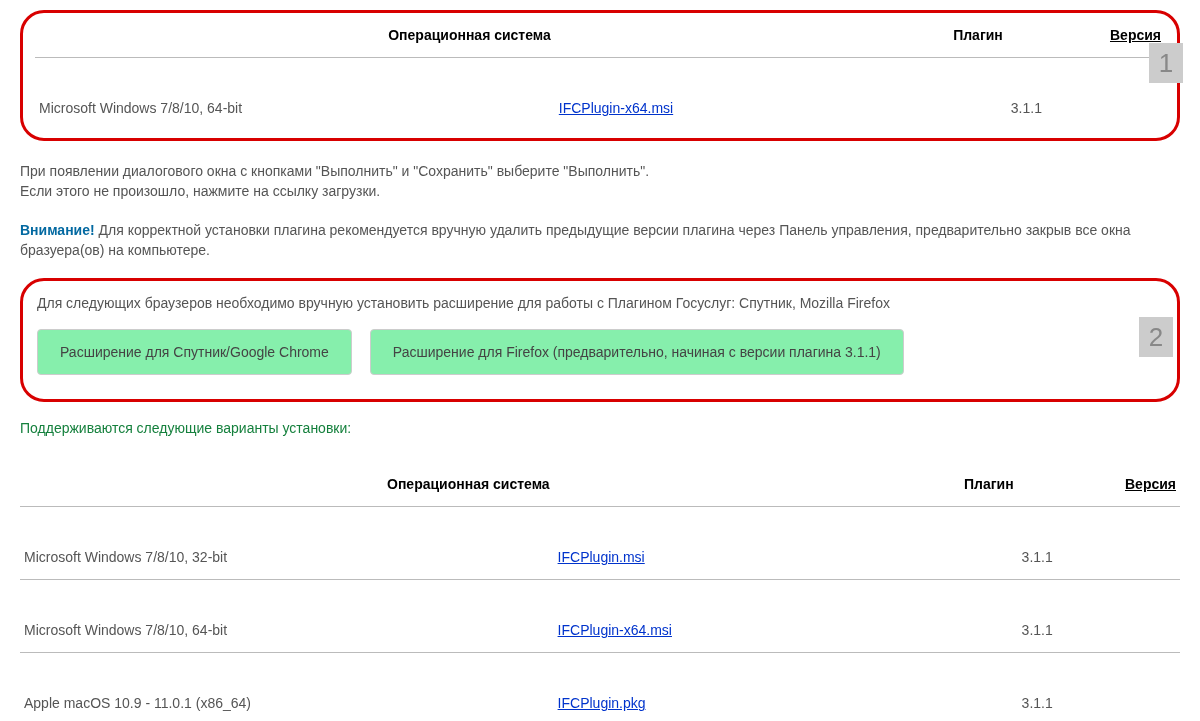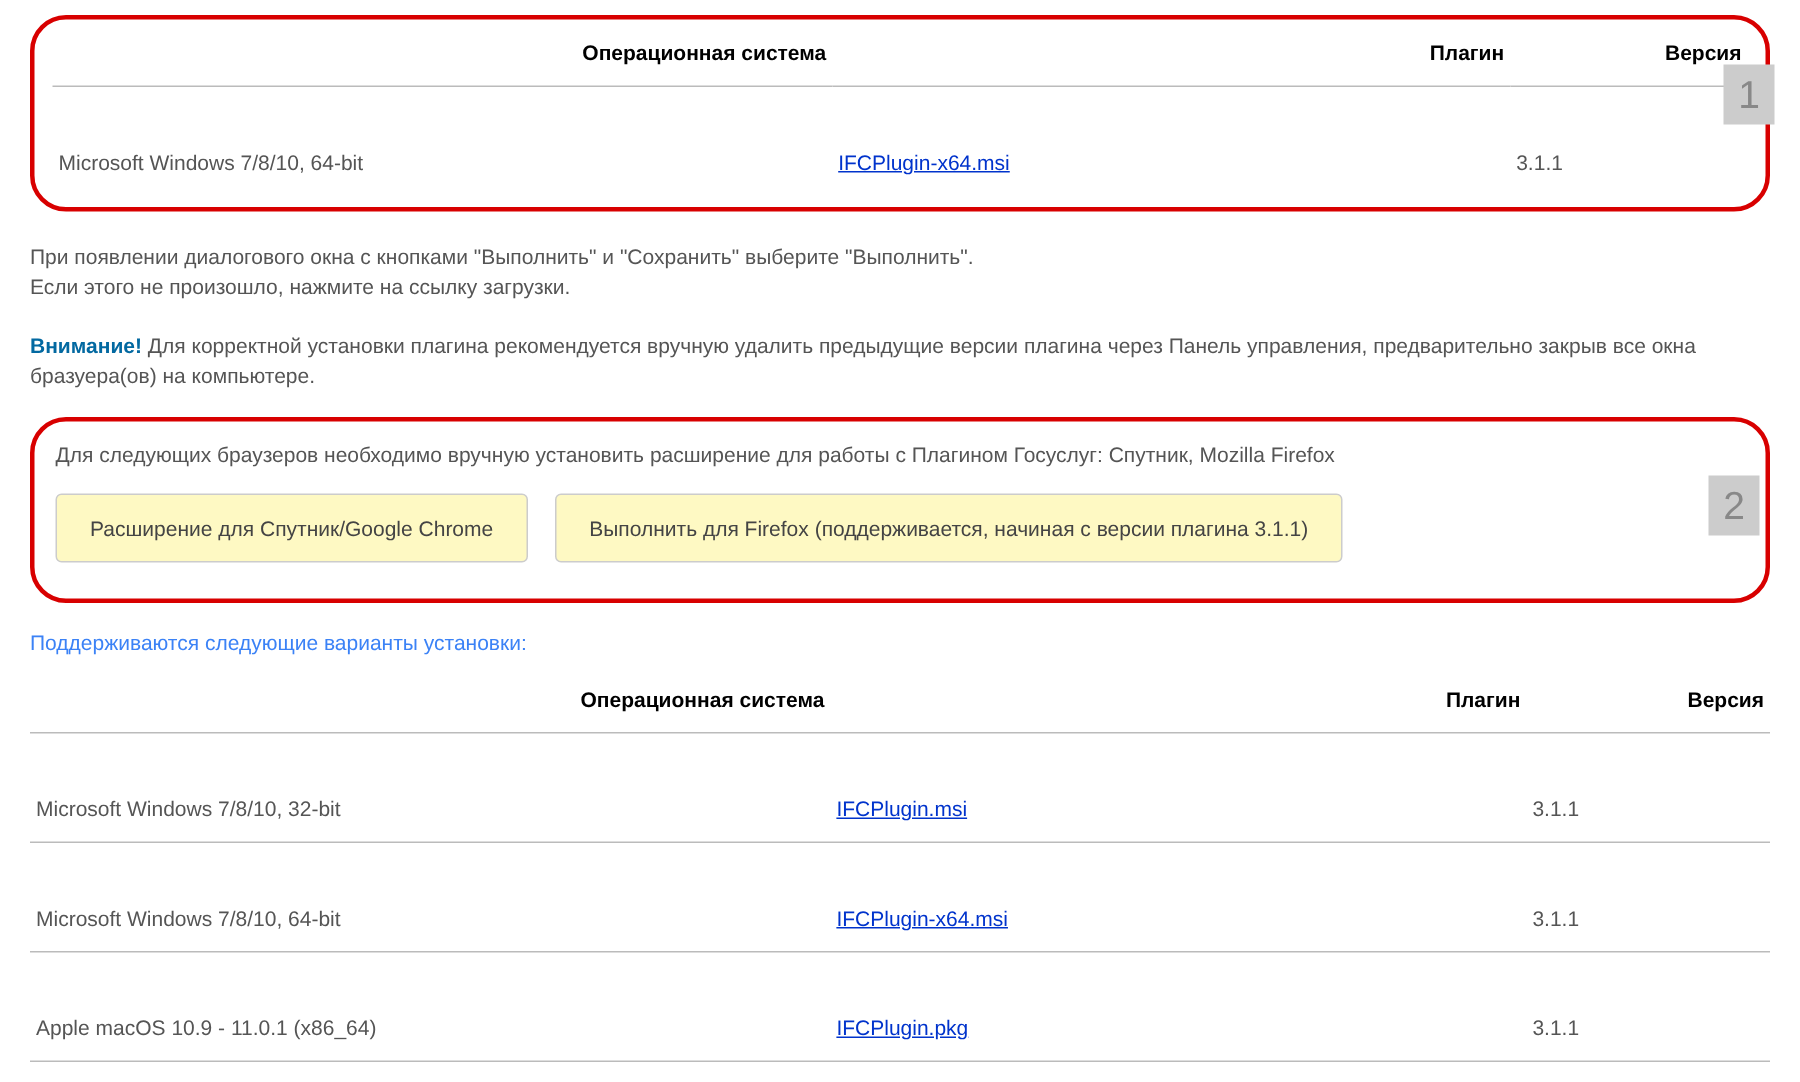--- a/index.html
+++ b/index.html
@@ -58,21 +58,21 @@
     }
     .tbl td {
       padding: 14px 4px;
       color: #555;
       font-size: 14px;
       vertical-align: middle;
     }
     .tbl td.right { text-align: left; }
     .col-os { width: 46%; }
     .col-plugin { width: 40%; }
-    .col-ver { width: 14%; text-align: right; }
+    .col-ver { width: 14%; text-align: right; text-decoration: underline; }
     a.plugin-link {
       color: #0033cc;
       text-decoration: underline;
       margin-top: 48px;
     }
     .para {
       color: #555;
       line-height: 1.45;
       margin-bottom: 18px;
       font-size: 14px;
@@ -80,29 +80,29 @@
     .bold { font-weight: bold; color: #0369a1; }
     .btn-row {
       display: flex;
       gap: 18px;
       margin-top: 16px;
     }
     .ext-btn {
       border: 1px solid #ccc;
       border-radius: 4px;
       padding: 14px 22px;
-      background: #fef9c3;
+      background: #86efac;
       color: #444;
       font-size: 14px;
       cursor: pointer;
       font-family: inherit;
     }
     .heading-sub {
-      color: #3b82f6;
-      margin-bottom: 16px;
+      color: #15803d;
+      margin-bottom: 34px;
       font-size: 14px;
     }
     .note-text {
       color: #555;
       line-height: 1.45;
       font-size: 14px;
     }
   </style>
 </head>
 <body>
@@ -137,21 +137,21 @@
 
 <div class="para">
   <span class="bold">Внимание!</span><span class="note-text"> Для корректной установки плагина рекомендуется вручную удалить предыдущие версии плагина через Панель управления, предварительно закрыв все окна бразуера(ов) на компьютере.</span>
 </div>
 
 <div class="section-2">
   <div class="annot-num annot-2">2</div>
   <div class="note-text">Для следующих браузеров необходимо вручную установить расширение для работы с Плагином Госуслуг: Спутник, Mozilla Firefox</div>
   <div class="btn-row">
     <button class="ext-btn">Расширение для Спутник/Google Chrome</button>
-    <button class="ext-btn">Выполнить для Firefox (поддерживается, начиная с версии плагина 3.1.1)</button>
+    <button class="ext-btn">Расширение для Firefox (предварительно, начиная с версии плагина 3.1.1)</button>
   </div>
 </div>
 
 <div class="heading-sub">Поддерживаются следующие варианты установки:</div>
 
 <table class="tbl">
   <thead>
     <tr>
       <th class="col-os">Операционная система</th>
       <th class="col-plugin">Плагин</th>

